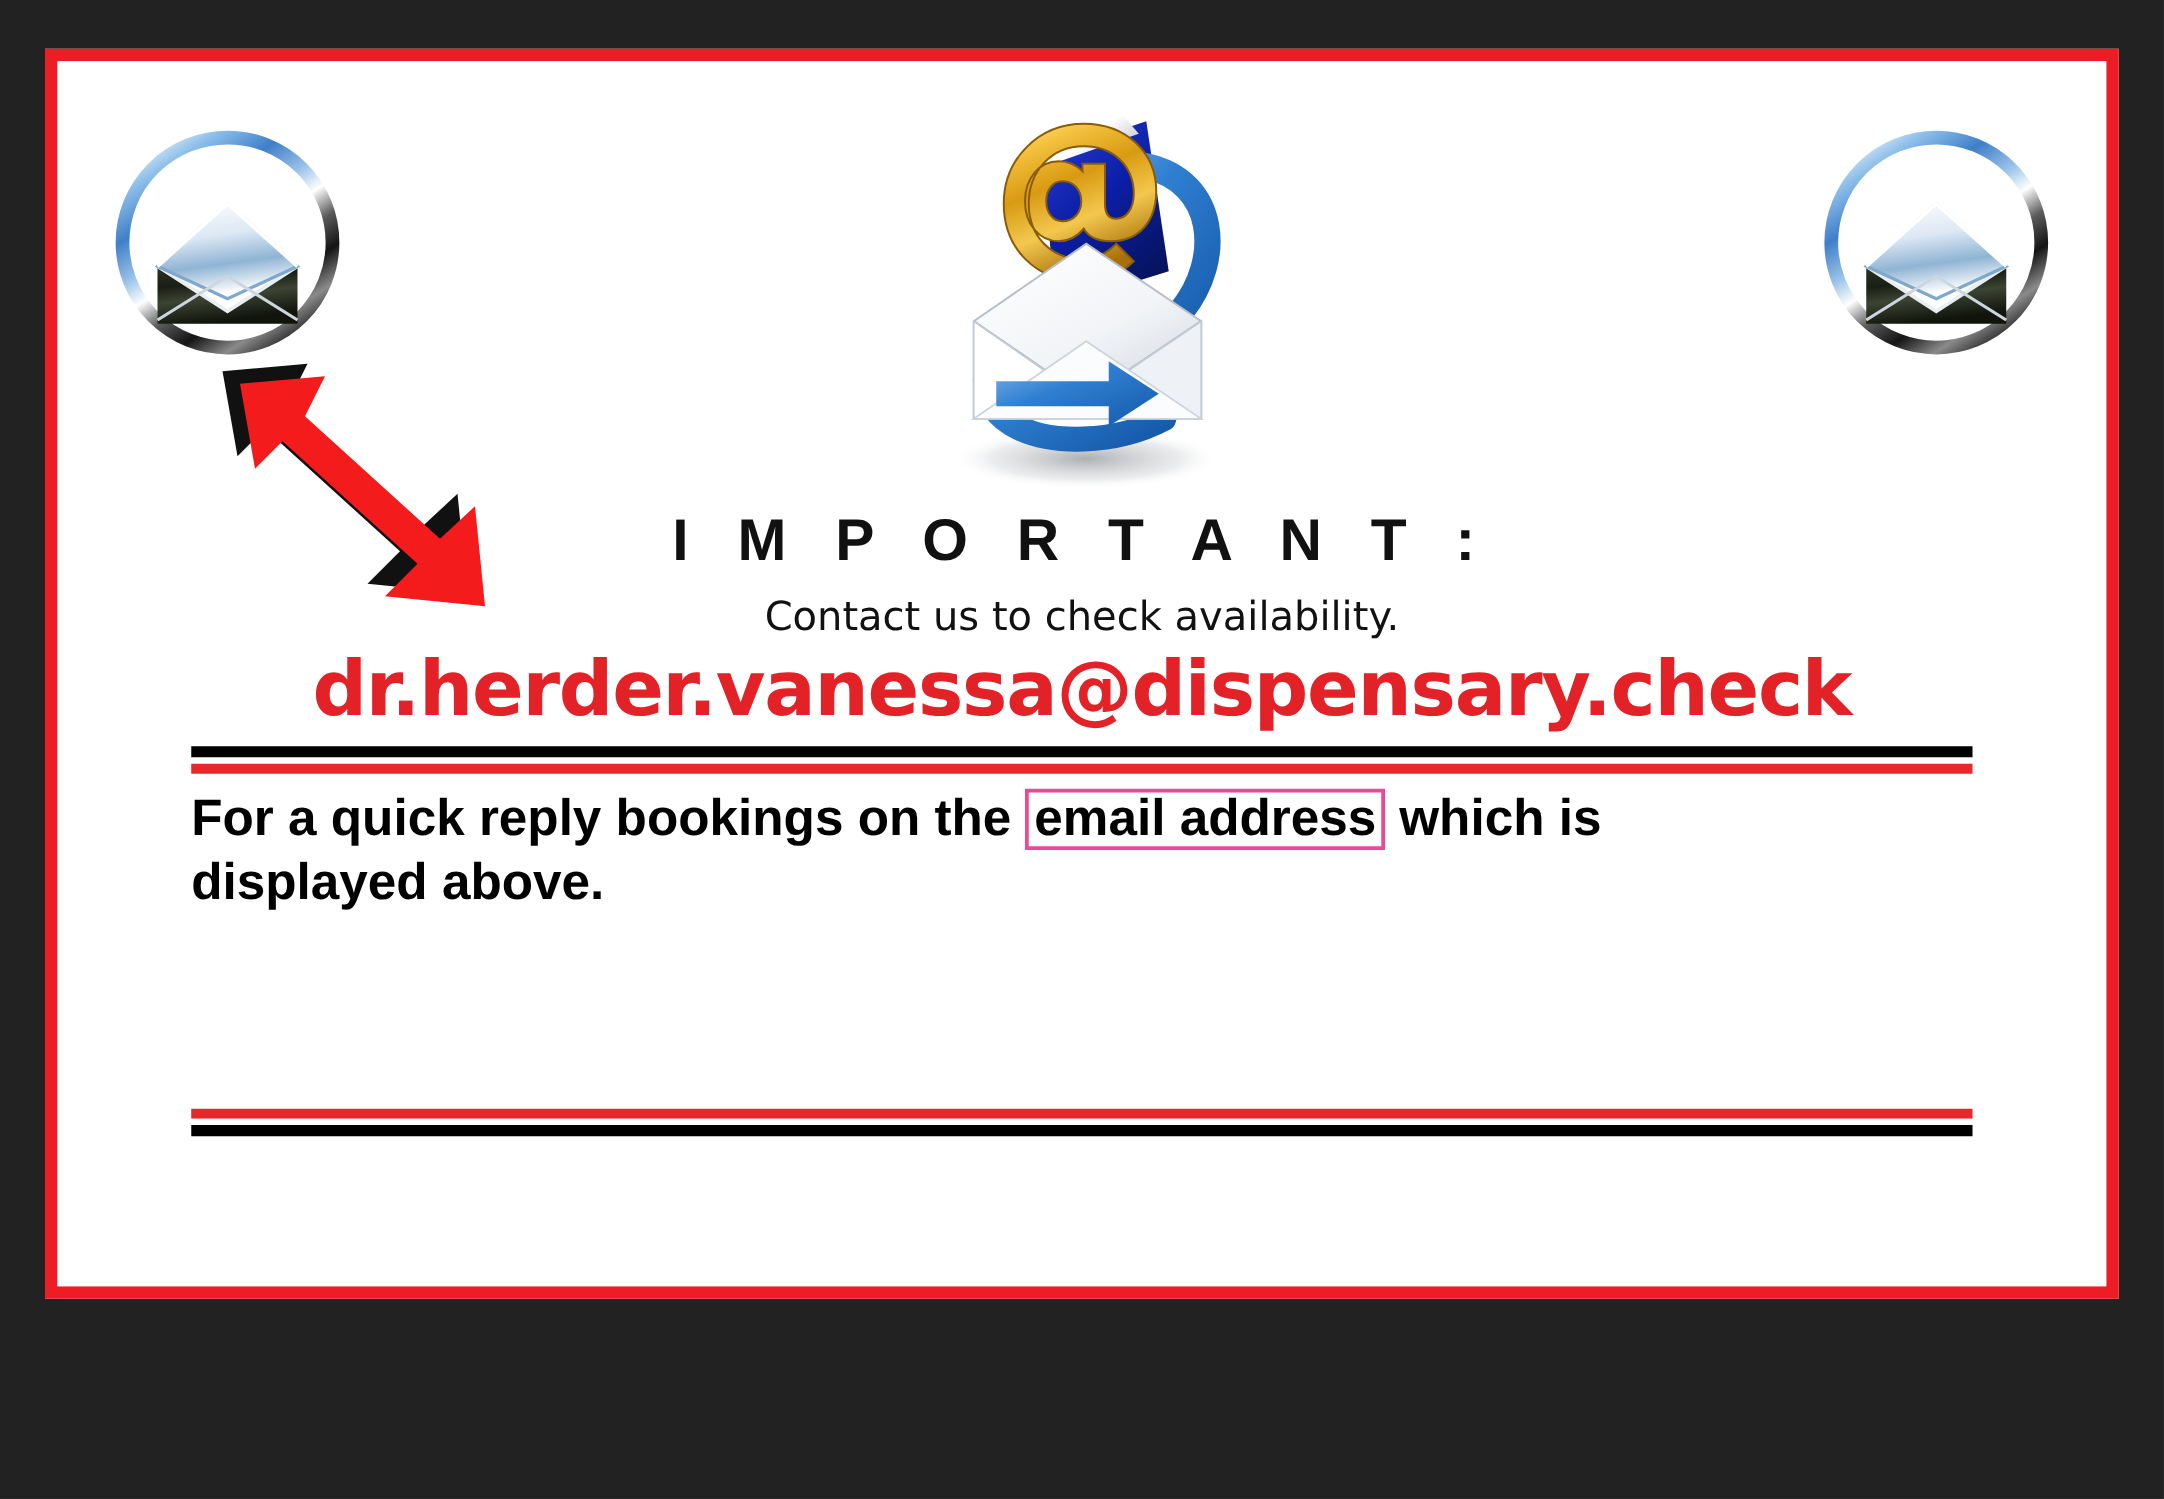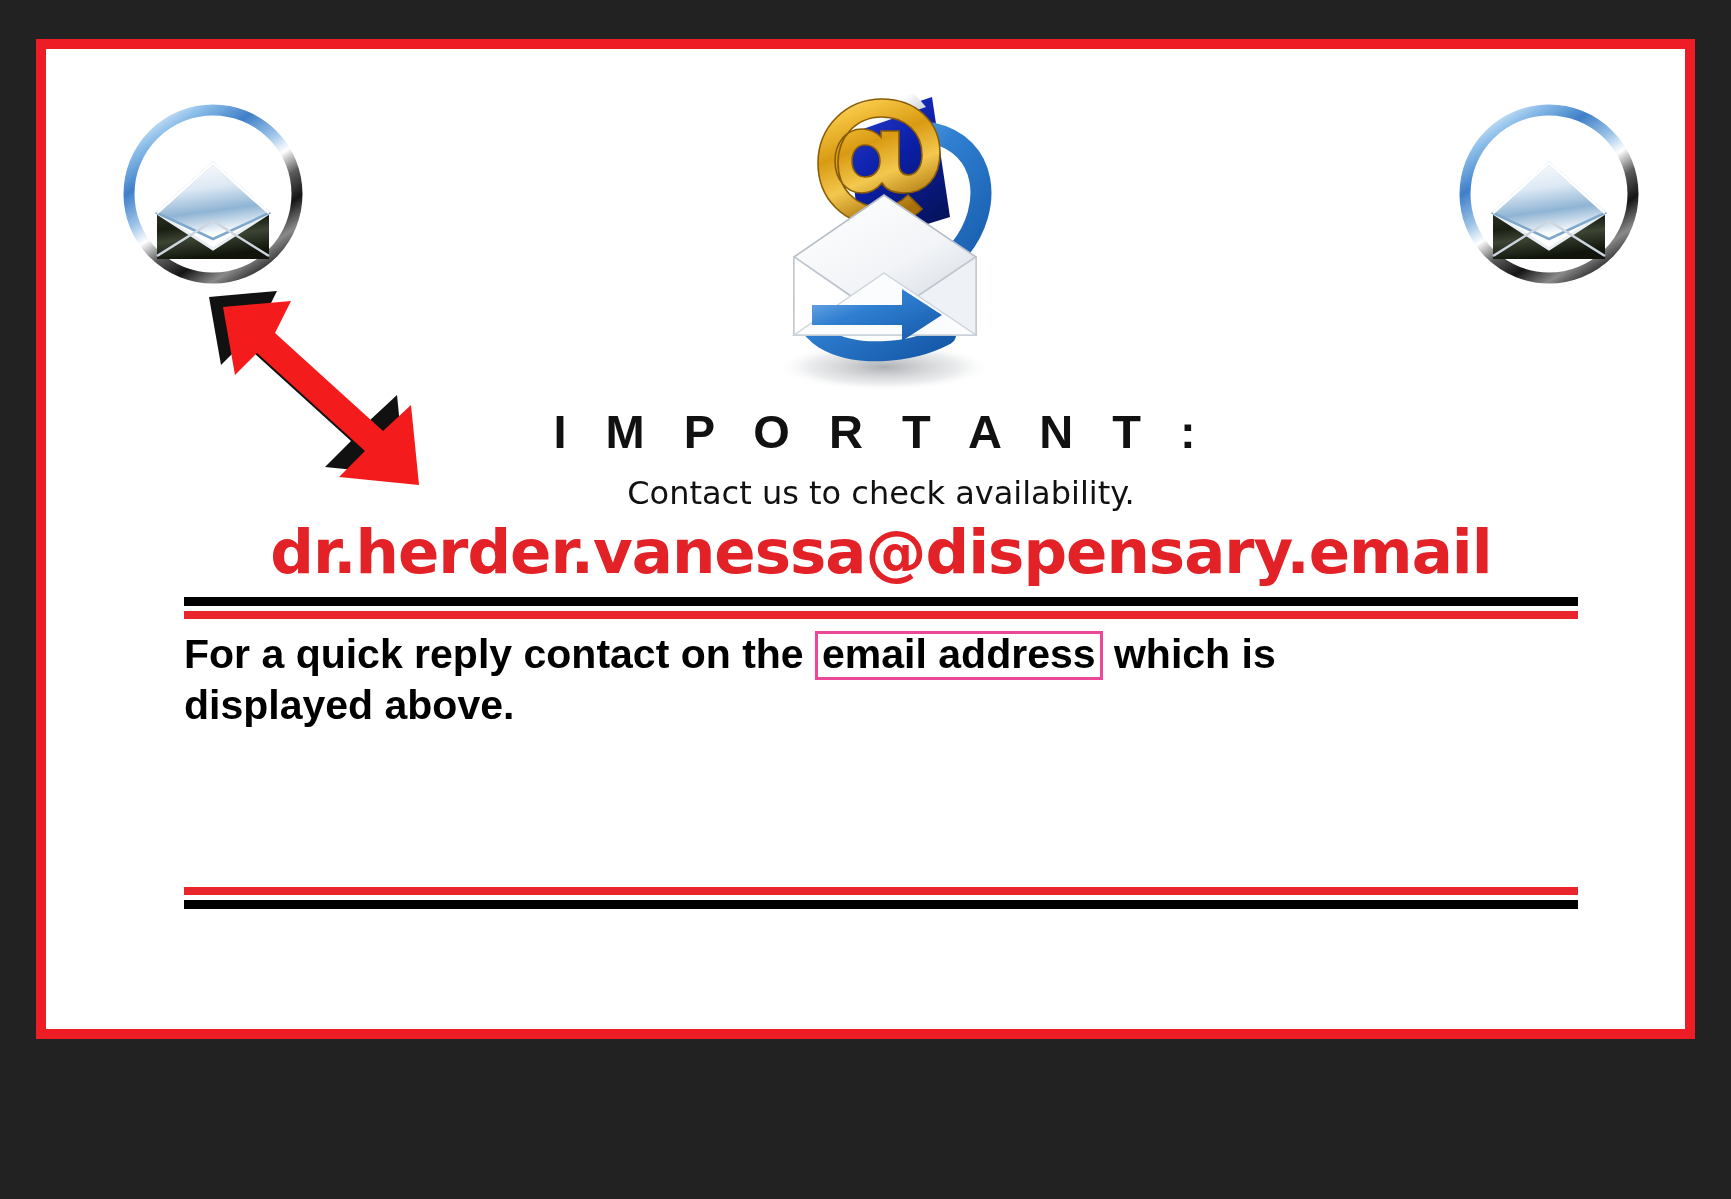--- a/index.html
+++ b/index.html
@@ -16,21 +16,20 @@
     background: #222222;
     overflow: hidden;
   }
   
   #card-frame {
     position: absolute;
     left: 36px; top: 39px;
     width: 1659px; height: 1000px;
     background: #ffffff;
     border: 10px solid #ee1c25;
-    padding-left: 31px;
   }
   #card-inner {
     position: relative;
     width: 100%; height: 100%;
     background: #ffffff;
     overflow: hidden;
   }
 
   
   .env-badge {
@@ -317,30 +316,30 @@
           </g>
 
           <path d="M36 28 L104 22 L88 54 L196 152 L224 126 L232 206 L152 198 L178 172 L70 74 L48 96 Z" fill="#f31b1b"></path>
         </svg>
       </div>
 
       <div id="important-heading">I M P O R T A N T :</div>
 
       <div id="subheading">Contact us to check availability.</div>
 
-      <div id="email-address">dr.herder.vanessa@dispensary.email</div>
+      <div id="email-address">dr.herder.vanessa@dispensary.check</div>
 
       <div class="divider" id="divider-top">
         <span class="bar bar-black"></span>
         <span class="bar bar-gap"></span>
         <span class="bar bar-red"></span>
       </div>
 
       <div id="body-block">
-        <p class="para" id="para-1"><span>For a quick reply contact on the </span><span class="boxed">email address</span><span> which is displayed above.</span></p>
+        <p class="para" id="para-1"><span>For a quick reply bookings on the </span><span class="boxed">email address</span><span> which is displayed above.</span></p>
 
       </div>
 
       <div class="divider" id="divider-bottom">
         <span class="bar bar-red"></span>
         <span class="bar bar-gap"></span>
         <span class="bar bar-black"></span>
       </div>
 
 

